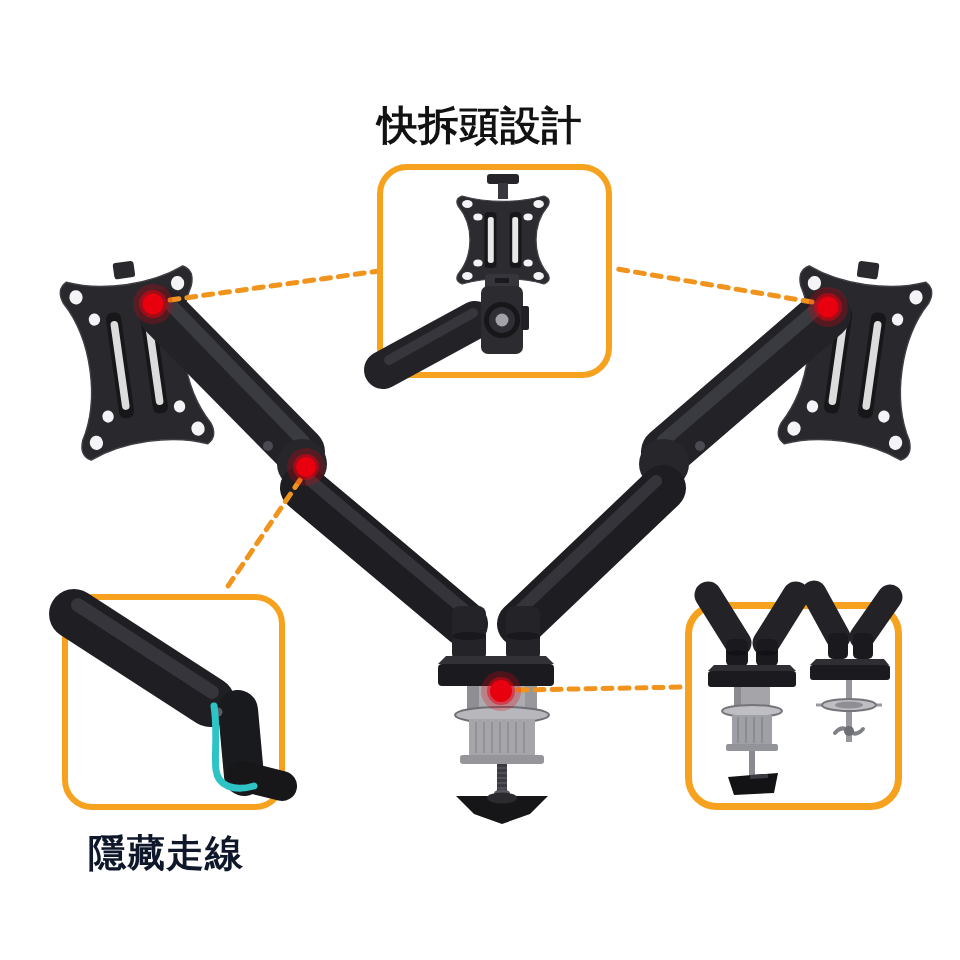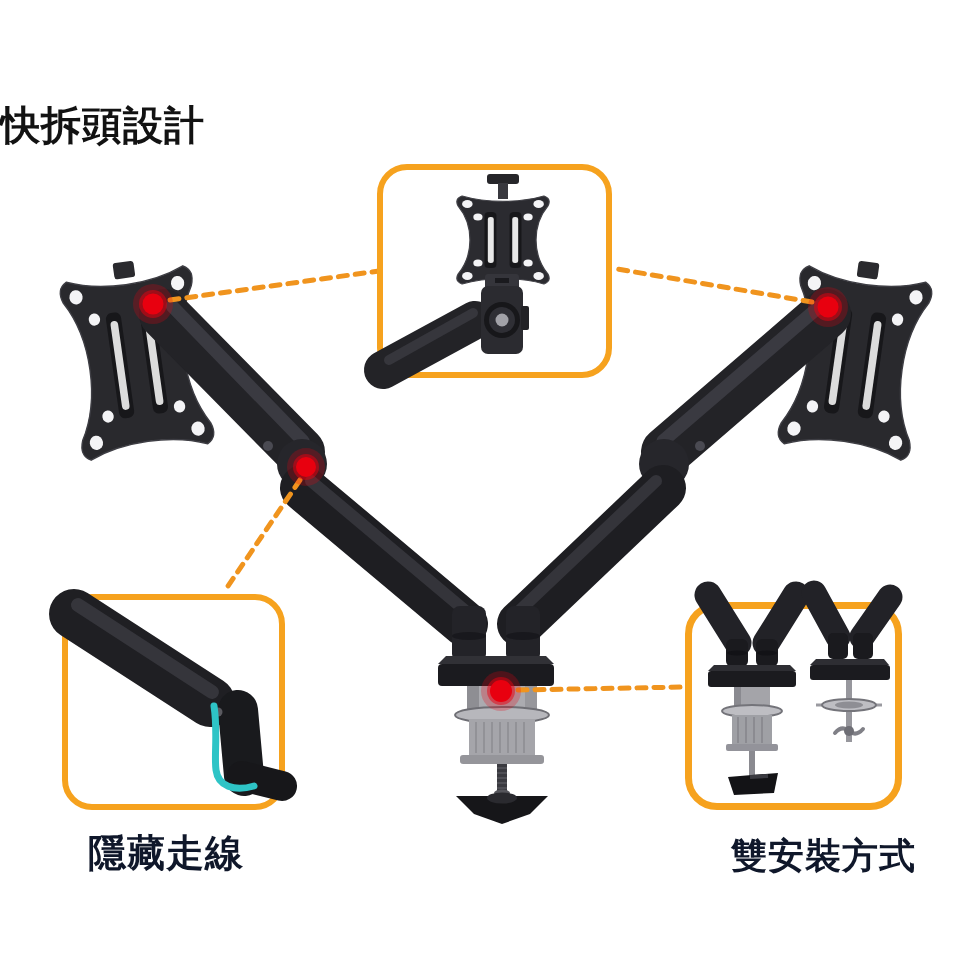--- a/index.html
+++ b/index.html
@@ -1,19 +1,19 @@
 <!DOCTYPE html>
 <html><head>
 <meta charset="utf-8">
 <style>
   html,body{margin:0;padding:0;background:#ffffff;}
   .stage{position:relative;width:960px;height:960px;background:#ffffff;overflow:hidden;
          font-family:"DejaVu Sans","Liberation Sans",sans-serif;}
   .main-art{position:absolute;left:0;top:0;width:960px;height:960px;}
-  .title{position:absolute;top:103px;left:0;width:960px;
+  .title{position:absolute;top:103px;left:0;width:960px;text-align:center;
          font-size:40px;font-weight:900;color:#121212;letter-spacing:1px;line-height:1.1;}
   .callout{position:absolute;border:6px solid #F6A21E;border-radius:30px;background:#ffffff;}
   .callout svg{position:absolute;overflow:visible;}
   .box-top{left:377px;top:164px;width:223px;height:202px;}
   .box-bl{left:62px;top:594px;width:211px;height:204px;}
   .box-br{left:685px;top:602px;width:203px;height:194px;border-width:7px;border-radius:32px;}
   .feature-label{position:absolute;font-size:38px;font-weight:900;color:#0f172a;
                  letter-spacing:1px;line-height:1.1;white-space:nowrap;}
   .label-bl{left:88px;top:833px;}
   .label-br{left:731px;top:836px;font-size:36px;}
@@ -233,15 +233,14 @@
         <line x1="182" y1="96" x2="190" y2="96" stroke="#9A9AA0" stroke-width="3"></line>
         <ellipse cx="157" cy="96" rx="27" ry="6" fill="#BEBEC3" stroke="#74747A" stroke-width="2"></ellipse>
         <ellipse cx="157" cy="96" rx="14" ry="3.5" fill="#8E8E94"></ellipse>
         <path d="M 143,124 Q 150,116 157,122 Q 164,128 171,120" fill="none" stroke="#808087" stroke-width="4" stroke-linecap="round"></path>
         <circle cx="157" cy="122" r="5" fill="#6E6E75"></circle>
       </g>
     </svg>
   </div>
 
   <div class="feature-label label-bl">隱藏走線</div>
-  <div class="feature-label label-br">雙安裝方式</div>
 
 </div>
 
 </body></html>

